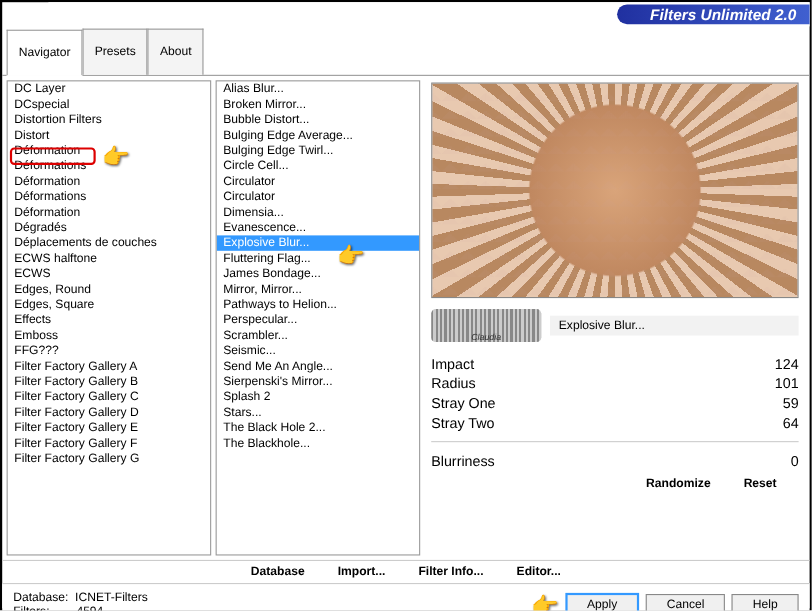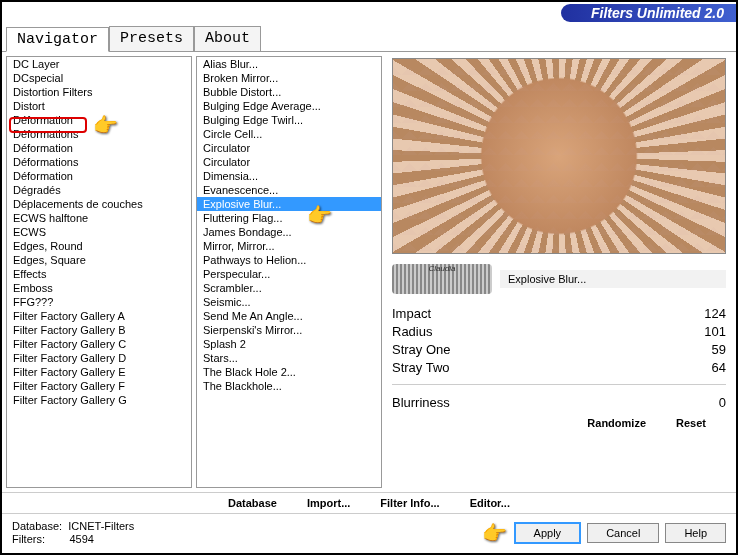--- a/index.html
+++ b/index.html
@@ -1,35 +1,35 @@
 <!DOCTYPE html>
 <html><head>
 <meta charset="utf-8">
 <style>
 * { box-sizing: border-box; margin: 0; padding: 0; }
 body { font-family: "Segoe UI", Tahoma, Arial, sans-serif; font-size: 11px; background: #fff; color: #000; }
 .window { width: 738px; height: 555px; border: 2px solid #000; position: relative; background: #fff; }
 .titlebar { height: 22px; background: #fff; display: flex; justify-content: flex-end; align-items: center; margin-left: 42px; }
 .titletext { background: linear-gradient(to right, #2030a0, #4060d0); color: #fff; font-weight: bold; font-style: italic; font-size: 14px; padding: 1px 12px 1px 30px; border-radius: 10px 0 0 10px; font-family: Arial; }
 .tabs { display: flex; border-bottom: 1px solid #999; margin-top: 2px; padding-left: 4px; }
-.tab { padding: 3px 10px; border: 1px solid #999; border-bottom: none; margin-right: 0; background: #f4f4f4; cursor: pointer; font-size: 15px; font-family: Liberation Mono, monospace; }
+.tab { padding: 14px 10px; border: 1px solid #999; border-bottom: none; margin-right: 0; background: #f4f4f4; cursor: pointer; font-size: 11px; }
 .tab.active { background: #fff; border-bottom: 1px solid #fff; position: relative; top: 1px; font-weight: normal; }
 .content { display: flex; height: 440px; padding: 4px; gap: 4px; }
 .listcol { border: 1px solid #999; overflow-y: scroll; background: #fff; position: relative; }
 .listcol.a { width: 186px; }
 .listcol.b { width: 186px; }
 .li { padding: 1px 6px; white-space: nowrap; cursor: pointer; font-size: 11px; }
 .li.sel { background: #3399ff; color: #fff; }
 .highlight-box { position: absolute; border: 2px solid #dd0000; border-radius: 4px; pointer-events: none; }
 .pointer { position: absolute; font-size: 20px; pointer-events: none; filter: drop-shadow(1px 1px 1px rgba(0,0,0,0.6)); }
 .rightpane { flex: 1; display: flex; flex-direction: column; padding: 2px 6px; }
 .preview { width: 100%; height: 196px; border: 1px solid #888; background: radial-gradient(circle at 50% 50%, #d9a47a 0%, #c08860 40%, transparent 41%), repeating-conic-gradient(from 0deg at 50% 50%, #e8c9b0 0deg 4deg, #b88860 4deg 8deg); position: relative; }
 .preview-checker { position: absolute; inset: 0; background-image: linear-gradient(45deg, rgba(200,160,160,0.25) 25%, transparent 25%), linear-gradient(-45deg, rgba(200,160,160,0.25) 25%, transparent 25%); background-size: 16px 16px; opacity: 0.3; }
 .filterlabel { margin-top: 10px; display: flex; align-items: center; gap: 8px; }
-.labelimg { width: 100px; height: 30px; background: repeating-linear-gradient(90deg, #888 0 2px, #ccc 2px 4px); border-radius: 4px; display: flex; align-items: flex-start; justify-content: center; font-size: 8px; color: #333; font-style: italic; }
+.labelimg { width: 100px; height: 30px; background: repeating-linear-gradient(90deg, #888 0 2px, #ccc 2px 4px); border-radius: 4px; display: flex; align-items: flex-end; justify-content: center; font-size: 8px; color: #333; font-style: italic; }
 .filtername { background: #f2f2f2; flex: 1; padding: 3px 8px; font-size: 11px; }
 .params { margin-top: 10px; }
 .paramrow { display: flex; justify-content: space-between; align-items: center; height: 18px; font-size: 13px; position: relative; }
 .paramlabel { }
 .paramval { }
 .divider { border-top: 1px solid #ccc; margin: 8px 0; }
 .bottombtns { display: flex; justify-content: center; padding: 4px 12px; font-size: 11px; font-weight: bold; border-top: 1px solid #ccc; }
 .bottombtns span { cursor: pointer; }
 .rrow { display: flex; justify-content: flex-end; gap: 30px; padding-right: 20px; font-weight: bold; font-size: 11px; margin-top: 6px;}
 .footer { display: flex; justify-content: space-between; align-items: center; padding: 6px 10px; border-top: 1px solid #ccc; background: #fff; }

